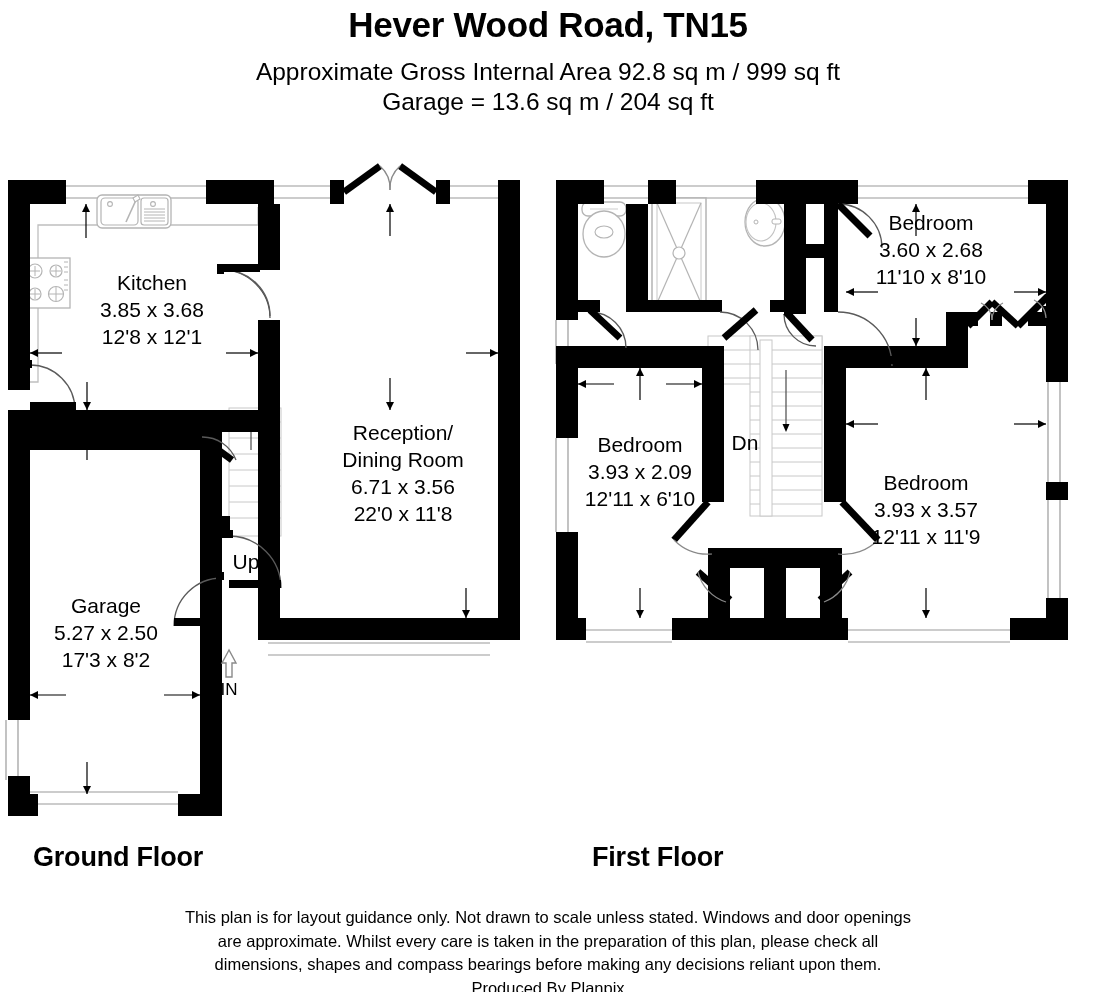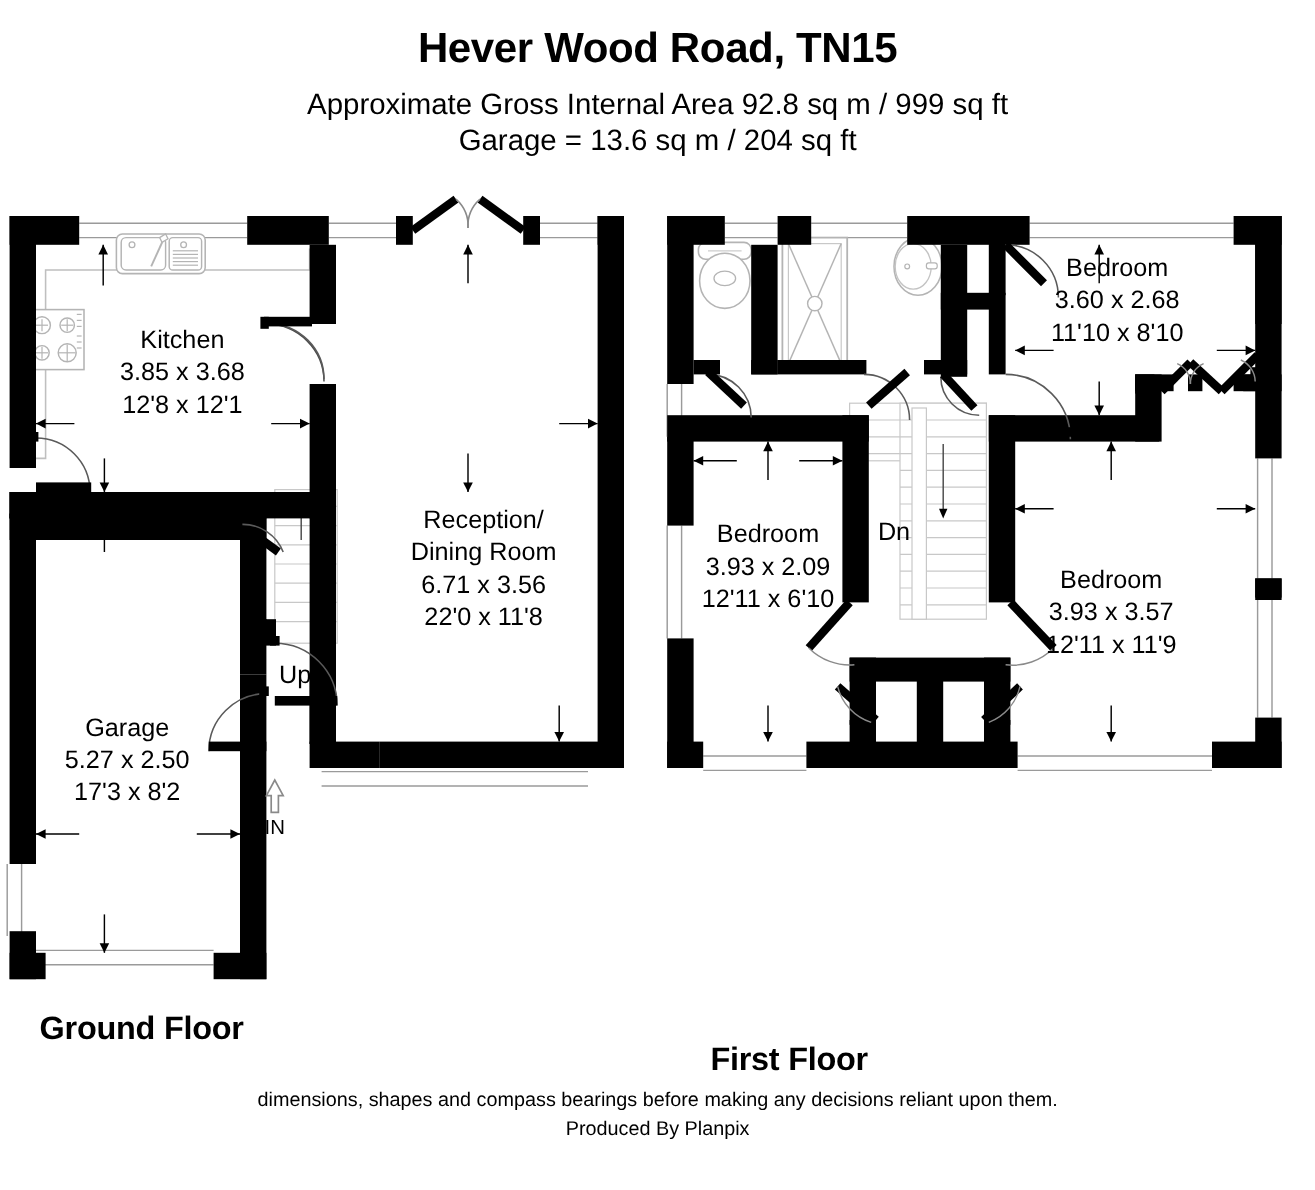--- a/index.html
+++ b/index.html
@@ -18,21 +18,21 @@
   }
   .page {
     position: relative;
     width: 1096px;
     height: 992px;
   }
 
   
   .header {
     position: absolute;
-    top: 16px;
+    top: 0;
     left: 0;
     width: 1096px;
     text-align: center;
   }
   .plan-title {
     font-size: 35px;
     font-weight: bold;
     letter-spacing: -0.3px;
     margin: 4px 0 0 0;
     line-height: 42px;
@@ -76,21 +76,21 @@
   }
 
   
   .floor-caption {
     position: absolute;
     font-size: 27px;
     font-weight: bold;
     letter-spacing: -0.2px;
   }
   #ground-caption { left: 10px;  top: 842px; margin-left: 23px; }
-  #first-caption  { left: 592px; top: 868px; }
+  #first-caption  { left: 592px; top: 842px; }
 
   
   .footer {
     position: absolute;
     left: 0;
     top: 906px;
     width: 1096px;
     text-align: center;
     font-size: 16.5px;
     line-height: 23.5px;
@@ -562,17 +562,19 @@
         <text class="stair-label" x="197" y="290">Dn</text>
       </g>
 
     </svg>
   </div>
 
   <div class="floor-caption" id="ground-caption">Ground Floor</div>
   <div class="floor-caption" id="first-caption">First Floor</div>
 
   <div class="footer">
+    <span>This plan is for layout guidance only. Not drawn to scale unless stated. Windows and door openings</span>
+    <span>are approximate. Whilst every care is taken in the preparation of this plan, please check all</span>
     <span>dimensions, shapes and compass bearings before making any decisions reliant upon them.</span>
     <span class="producer">Produced By Planpix</span>
   </div>
 
 </div>
 
 </body></html>

